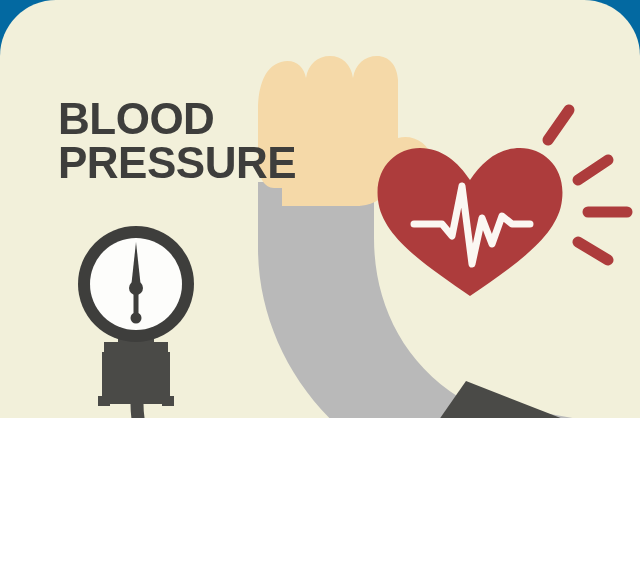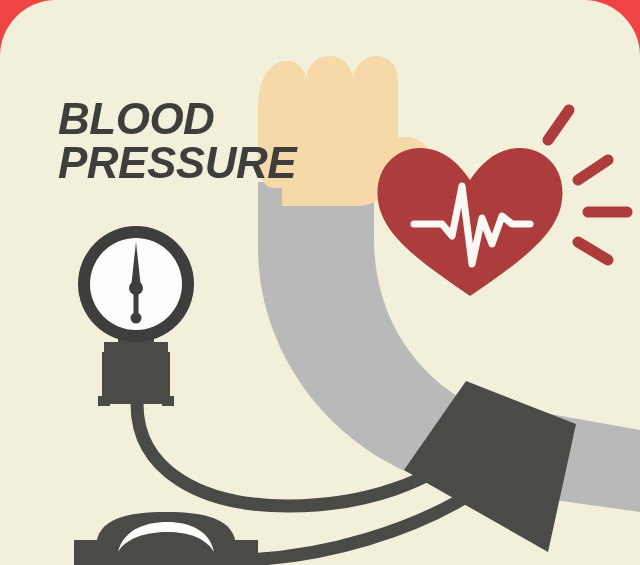--- a/index.html
+++ b/index.html
@@ -6,24 +6,23 @@
     margin: 0;
     padding: 0;
     background: #ffffff;
   }
   body {
     font-family: "Liberation Sans", sans-serif;
   }
   #illustration {
     position: relative;
     width: 640px;
-    height: 565px;
+    height: 418px;
     overflow: hidden;
-    background: #ef4444;
-    font-style: italic;
+    background: #0369a1;
   }
   #illustration svg {
     display: block;
   }
   .title-text {
     font-family: "Liberation Sans", sans-serif;
     font-weight: bold;
     font-size: 44px;
     letter-spacing: -0.5px;
   }

